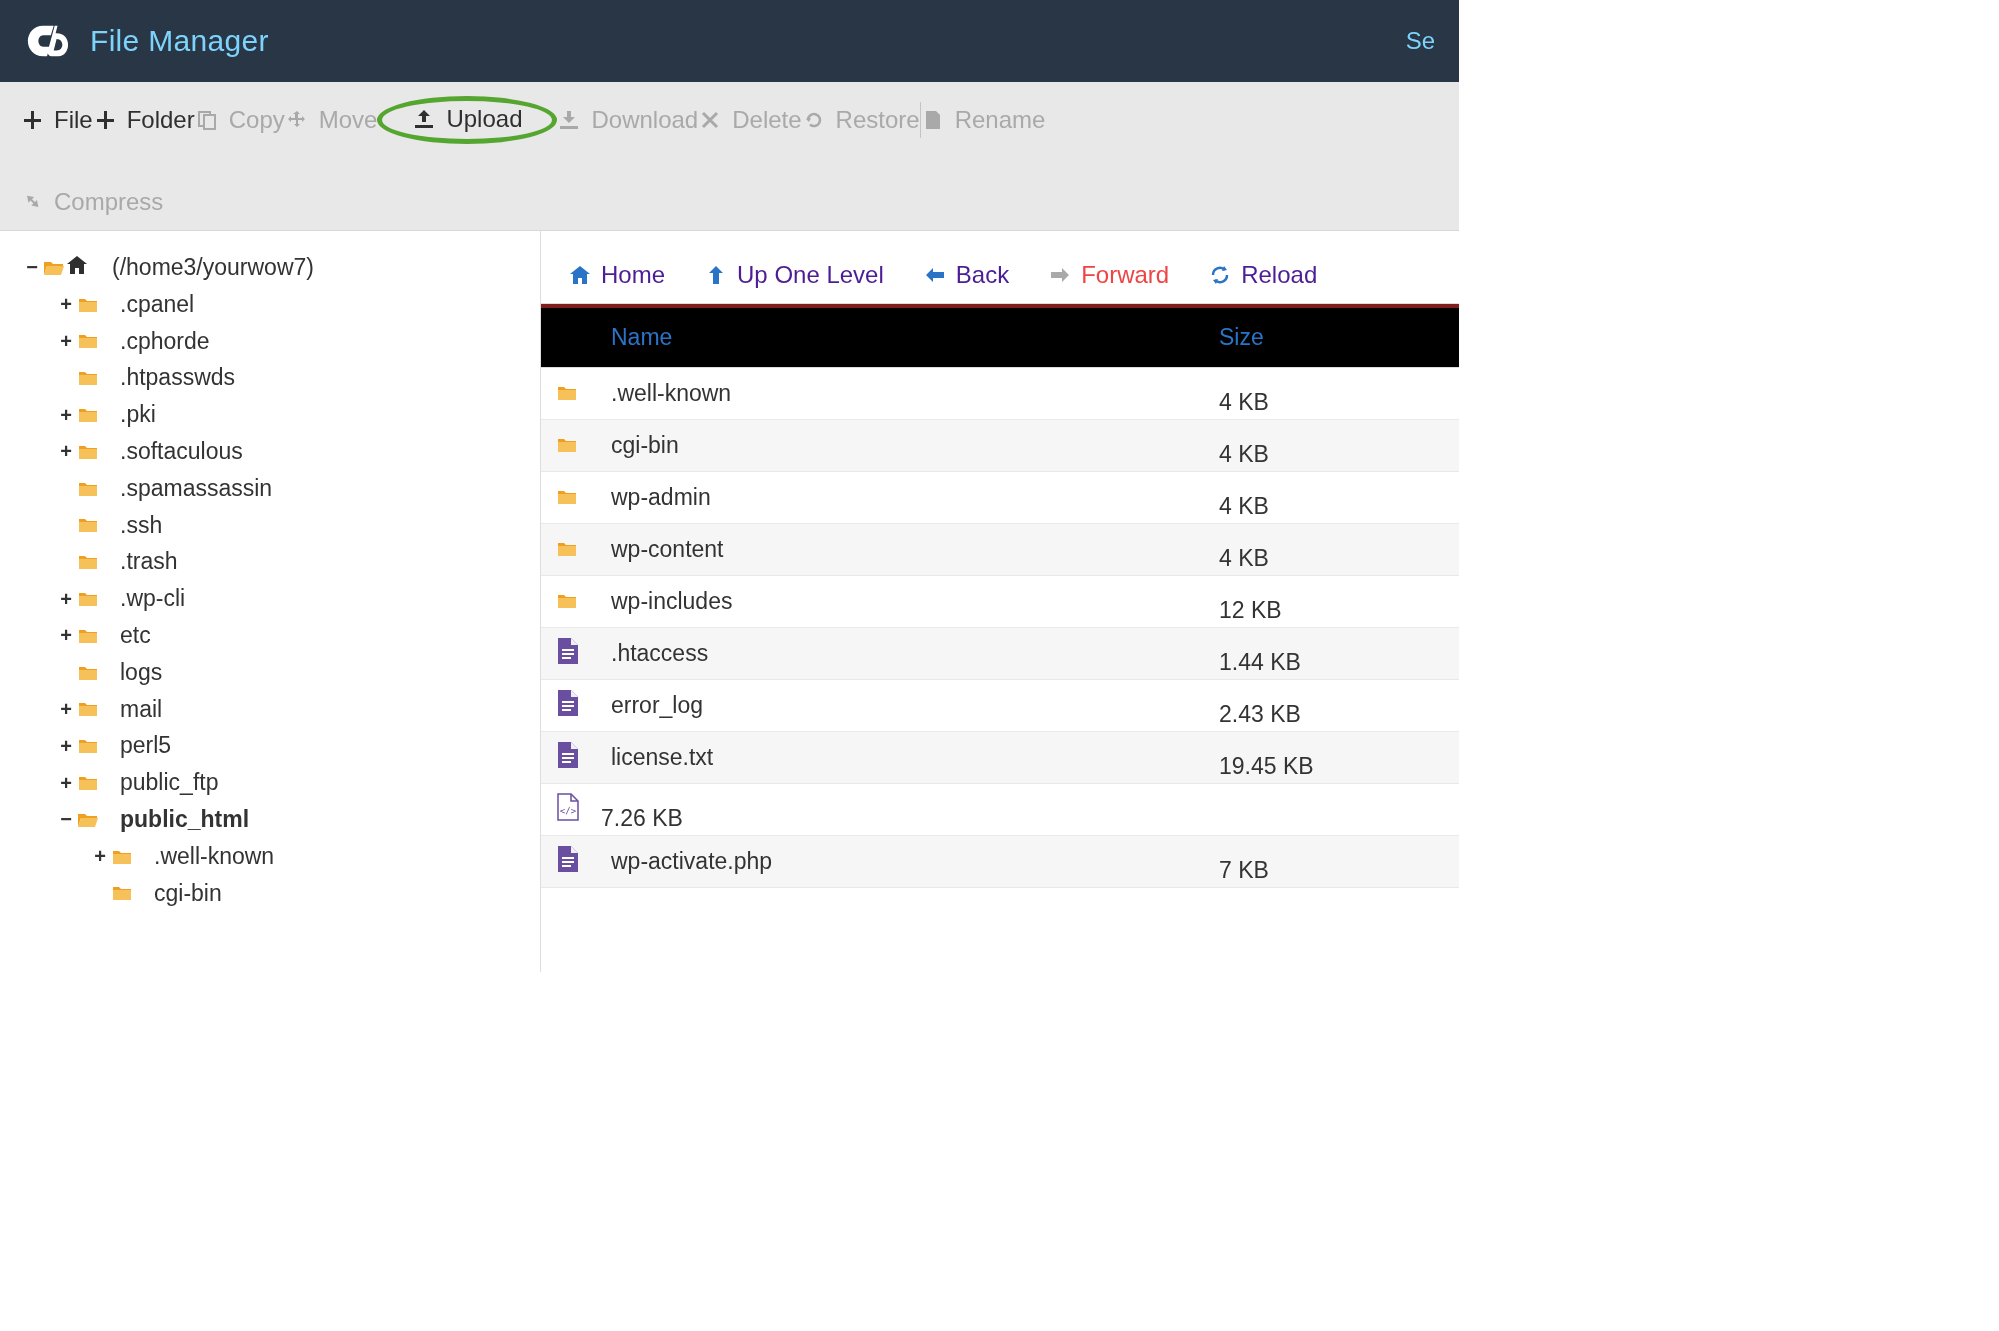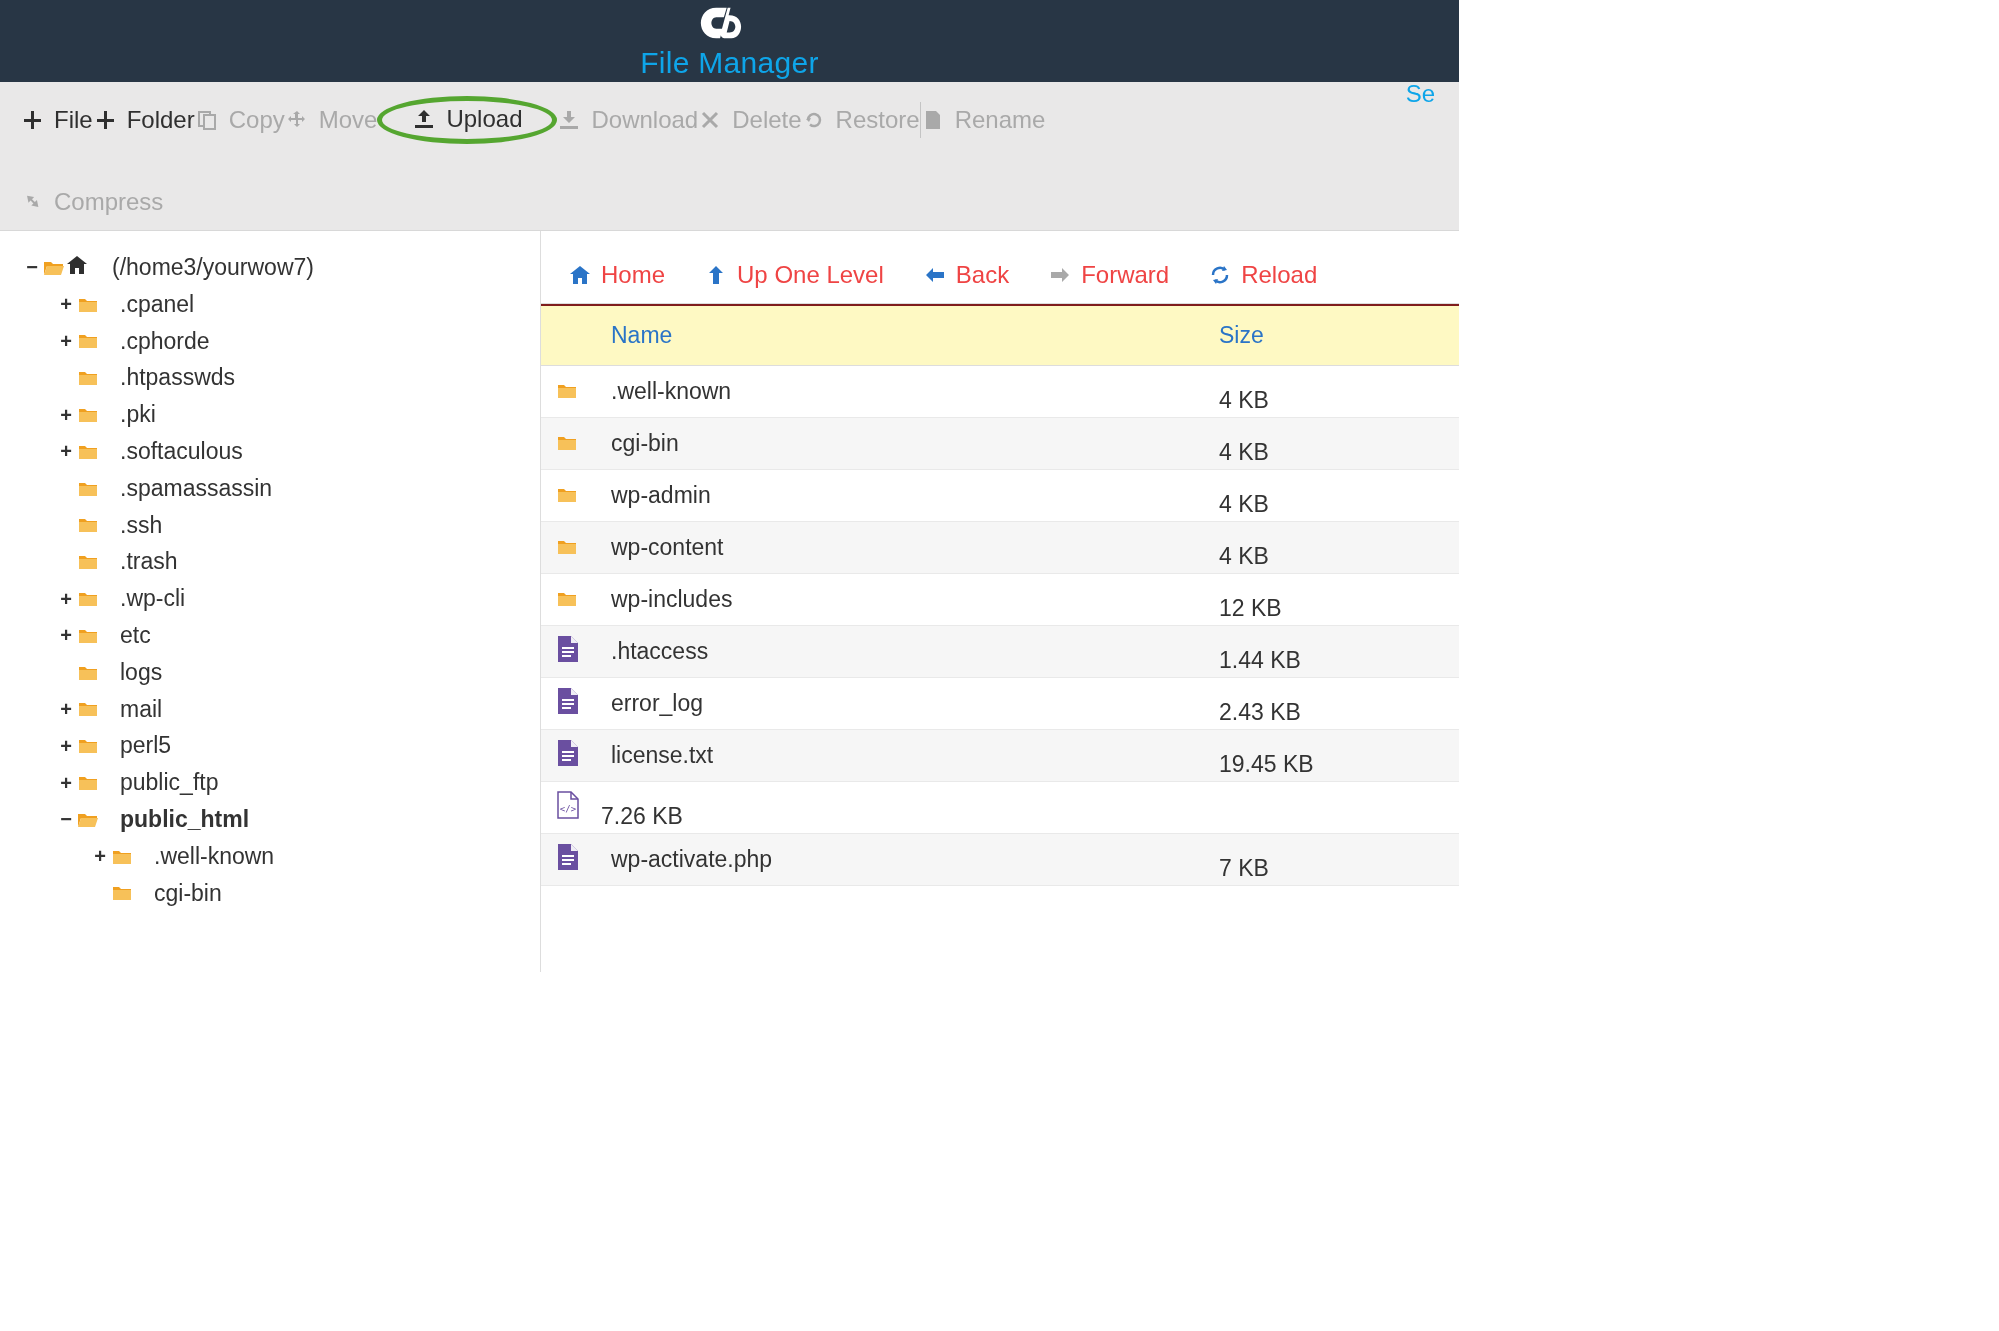--- a/index.html
+++ b/index.html
@@ -8,26 +8,25 @@
     font-size: 22px;
     color: #333;
     background: #fff;
     overflow: hidden;
     width: 1459px;
     height: 972px;
   }
   
   .header {
     background: #283645;
-    color: #0ea5e9;
+    color: #7dd3fc;
     height: 82px;
     display: flex;
     align-items: center;
     padding: 0 24px;
-    flex-direction: column;
   }
   .cp-logo {
     width: 46px; height: 46px; margin-right: 20px;
     display: flex; align-items: center; justify-content: center;
   }
   .header-title { font-size: 30px; font-weight: 400; letter-spacing: 0.3px; }
   .header-right { margin-left: auto; font-size: 24px; }
 
   
   .toolbar {
@@ -111,32 +110,32 @@
     display: flex;
     gap: 40px;
     padding: 10px 28px 14px 28px;
     border-bottom: 1px solid #ddd;
     font-size: 24px;
   }
   .nav-btn {
     display: inline-flex;
     align-items: center;
     gap: 10px;
-    color: #ef4444;
+    color: #4c1d95;
     cursor: pointer;
   }
   .nav-btn.disabled { color: #ef4444; cursor: default; }
   .nav-btn .nico { width: 22px; display: inline-flex; justify-content: center; }
 
   
   .ftable { width: 100%; }
   .ftable-header {
     display: flex;
-    background: #fef9c3;
-    border-top: 2px solid #7f1d1d;
+    background: #000000;
+    border-top: 4px solid #7f1d1d;
     border-bottom: 1px solid #ddd;
     font-size: 23px;
     color: #2a74c7;
     padding: 16px 0;
     justify-content: space-between;
   }
   .col-icon { width: 60px; padding-left: 16px; }
   .col-name { flex: 1; padding-left: 10px; }
   .col-size { width: 240px; }
   .ftable-row {

